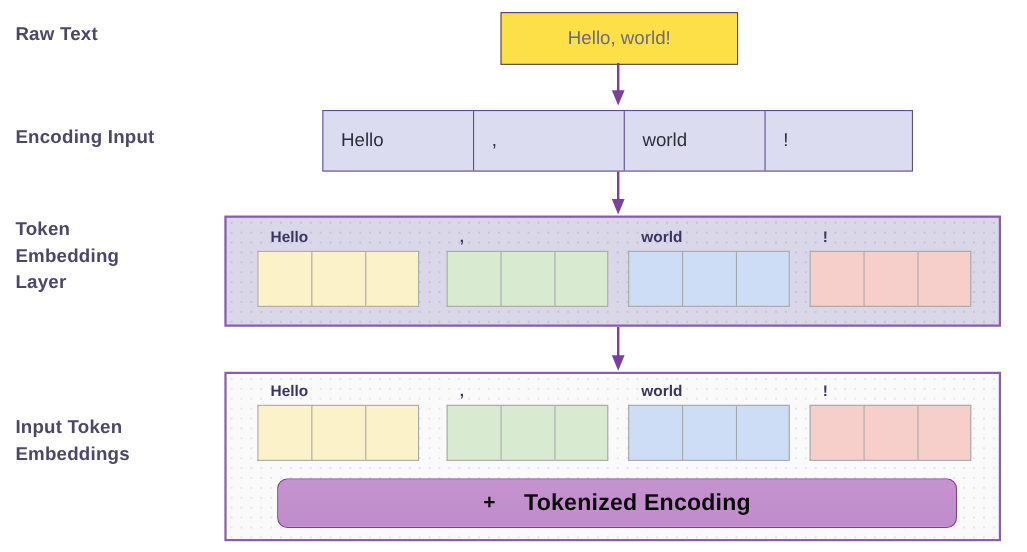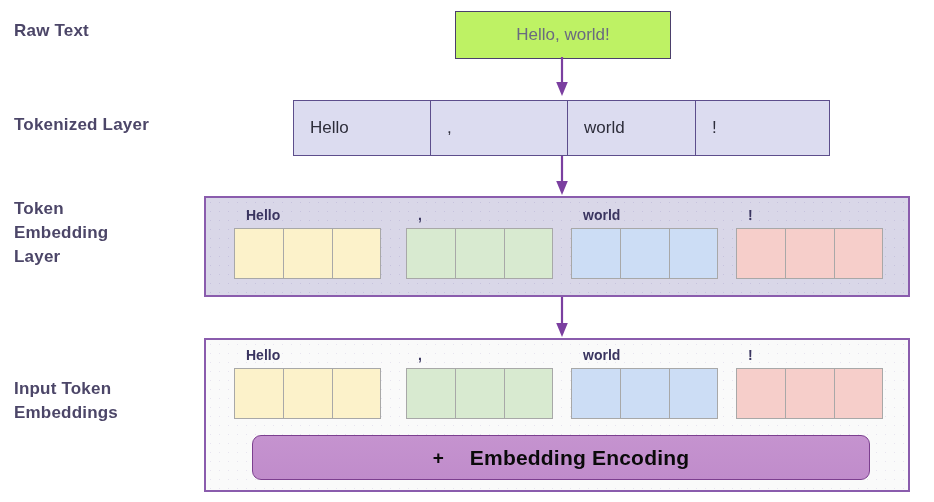--- a/index.html
+++ b/index.html
@@ -24,21 +24,21 @@
   }
   #label-raw-text{left:14px;top:19px;}
   #label-tokenized{left:14px;top:113px;}
   #label-token-embedding{left:14px;top:197px;}
   #label-input-embeddings{left:14px;top:377px;}
 
   
   .rawtext-box{
     position:absolute;left:455px;top:11px;width:214px;height:46px;
     border:1.6px solid #4b3f6b;
-    background:#bef264;
+    background:#fde047;
     display:flex;align-items:center;justify-content:center;
     color:#6a6a80;font-size:17px;
   }
 
   
   .arrow{position:absolute;left:553px;width:18px;}
   .arrow svg{display:block;}
   #arrow-1{top:57px;height:40px;}
   #arrow-2{top:155px;height:41px;}
   #arrow-3{top:297px;height:41px;}
@@ -124,21 +124,21 @@
   .pe-plus{color:#0a0a0a;font-weight:bold;font-size:19px;margin-right:26px;}
   .pe-text{color:#0a0a0a;font-weight:bold;font-size:21px;letter-spacing:0.2px;}
 </style>
 </head>
 <body>
 
 <div class="stage">
 
   <div class="row-label" id="label-raw-text">Raw Text</div>
 
-  <div class="row-label" id="label-tokenized">Tokenized Layer</div>
+  <div class="row-label" id="label-tokenized">Encoding Input</div>
 
   <div class="row-label" id="label-token-embedding">Token
 Embedding
 Layer</div>
 
   <div class="row-label" id="label-input-embeddings">Input Token
 Embeddings</div>
 
   <div class="rawtext-box">
     <span>Hello, world!</span>
@@ -243,18 +243,18 @@
       <div class="emb-label">!</div>
       <div class="emb-cells">
         <div class="emb-cell c-pink"></div>
         <div class="emb-cell c-pink"></div>
         <div class="emb-cell c-pink"></div>
       </div>
     </div>
 
     <div class="pe-bar">
       <span class="pe-plus">+</span>
-      <span class="pe-text">Embedding Encoding</span>
+      <span class="pe-text">Tokenized Encoding</span>
     </div>
 
   </div>
 
 </div>
 
 </body></html>

